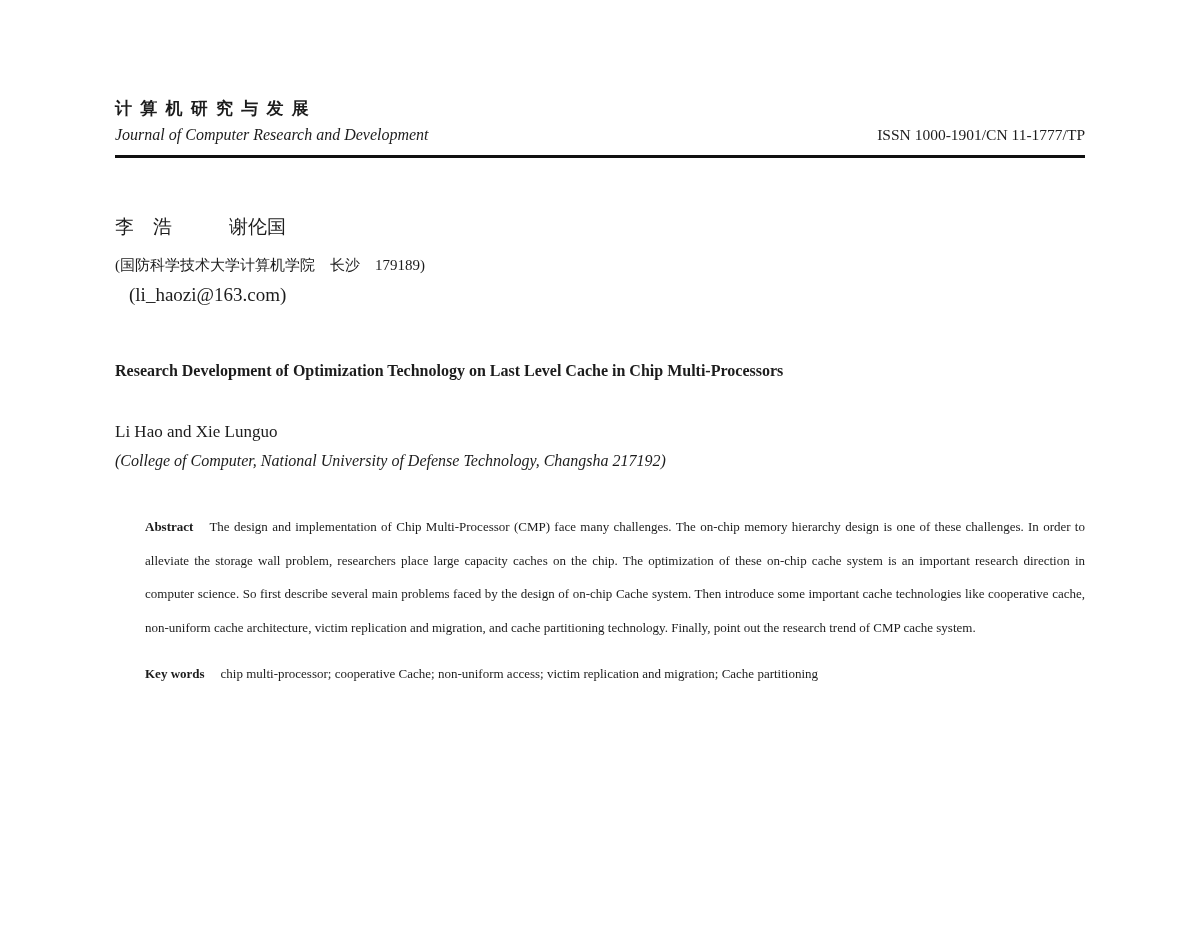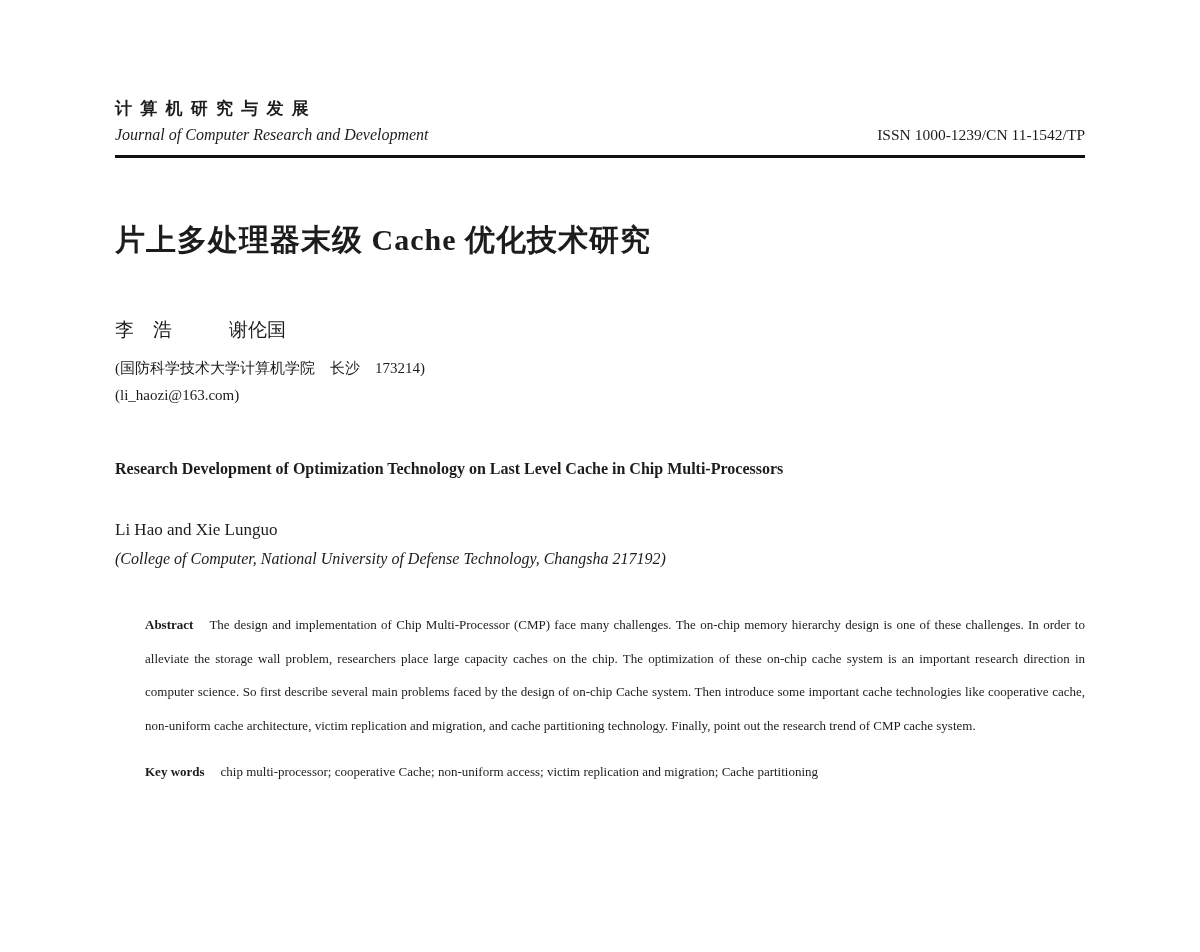--- a/index.html
+++ b/index.html
@@ -62,21 +62,22 @@
     font-size: 19px;
     white-space: pre-wrap;
   }
   .affiliation-cn {
     margin-top: 16px;
     font-size: 15px;
     white-space: pre-wrap;
   }
   .email {
     margin-top: 9px;
-    font-size: 15px;
+    font-size: 19px;
+    margin-left: 14px;
   }
 
   
   .title-en {
     margin: 44px 0 0 0;
     font-size: 16px;
     font-weight: bold;
     line-height: 42px;
     text-align: justify;
   }
@@ -109,29 +110,28 @@
 <body>
 
 <div class="page">
 
   <div class="journal-header">
     <div class="journal-left">
       <div class="cn">计 算 机 研 究 与 发 展</div>
       <div class="en">Journal of Computer Research and Development</div>
     </div>
     <div class="journal-right">
-      <div>ISSN 1000-1239/CN 11-1542/TP</div>
+      <div>ISSN 1000-1901/CN 11-1777/TP</div>
     </div>
   </div>
   <hr class="header-rule">
 
-  <h1 class="title-cn">片上多处理器末级 Cache 优化技术研究</h1>
 
   <div class="authors-cn">李　浩　　　谢伦国</div>
-  <div class="affiliation-cn">(国防科学技术大学计算机学院　长沙　173214)</div>
+  <div class="affiliation-cn">(国防科学技术大学计算机学院　长沙　179189)</div>
   <div class="email">(li_haozi@163.com)</div>
 
   <h2 class="title-en">Research Development of Optimization Technology on Last Level Cache in Chip Multi-Processors</h2>
 
   <div class="authors-en">Li Hao and Xie Lunguo</div>
   <div class="affiliation-en">(College of Computer, National University of Defense Technology, Changsha 217192)</div>
 
   <p class="abstract">
     <span class="inline-label">Abstract</span><span>The design and implementation of Chip Multi-Processor (CMP) face many challenges. The on-chip memory hierarchy design is one of these challenges. In order to alleviate the storage wall problem, researchers place large capacity caches on the chip. The optimization of these on-chip cache system is an important research direction in computer science. So first describe several main problems faced by the design of on-chip Cache system. Then introduce some important cache technologies like cooperative cache, non-uniform cache architecture, victim replication and migration, and cache partitioning technology. Finally, point out the research trend of CMP cache system.</span>
   </p>

